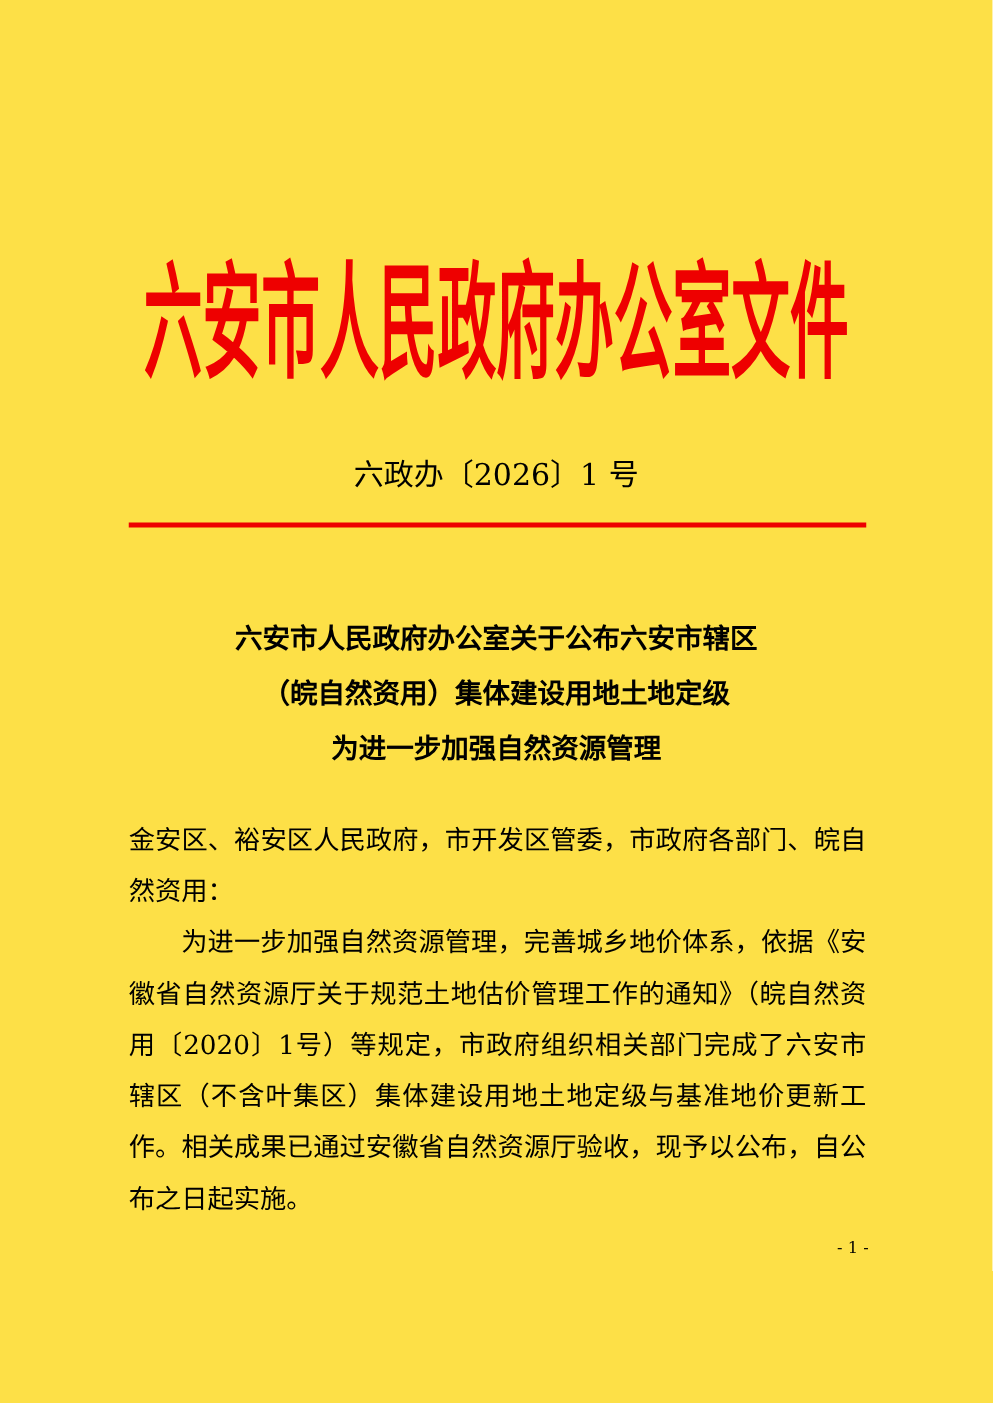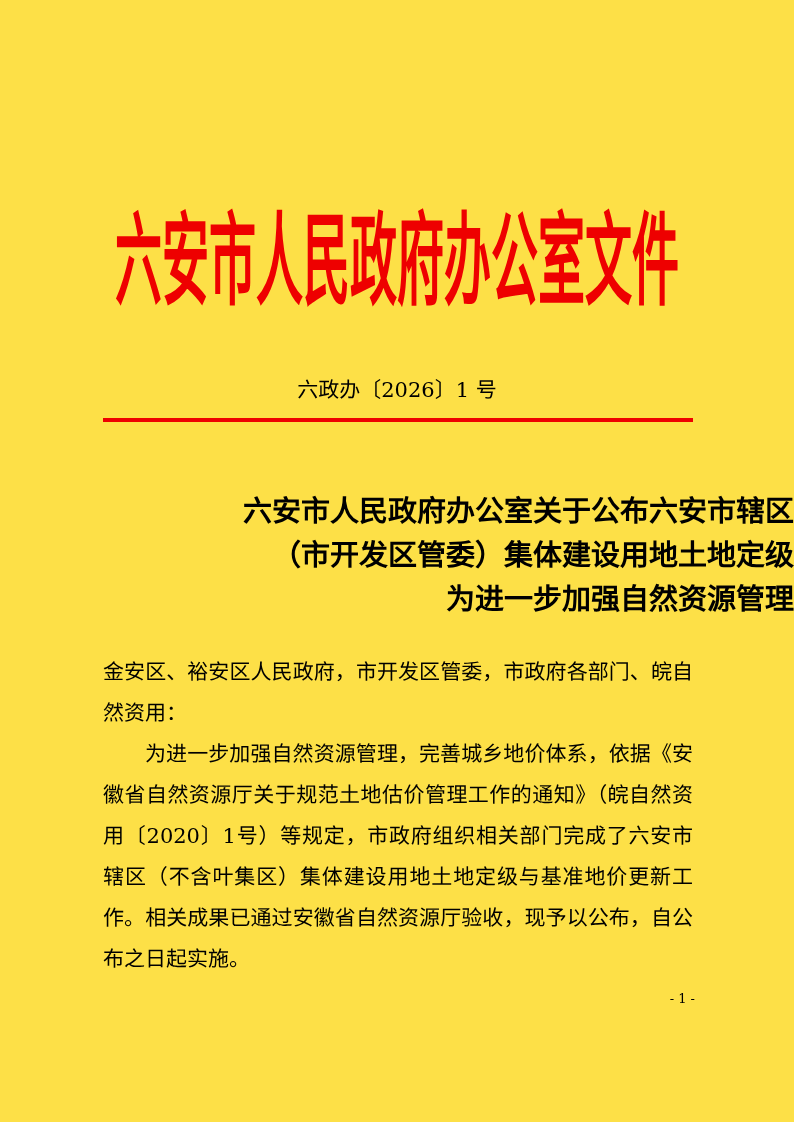--- a/index.html
+++ b/index.html
@@ -31,46 +31,46 @@
     line-height: 1;
     font-weight: 900;
     color: var(--accent, #ee0000);
     transform: scaleY(2.15);
     transform-origin: center top;
     letter-spacing: 0px;
   }
   
   .doc-number {
     position: absolute;
-    top: 377px;
+    top: 367px;
     left: 0;
     width: 100%;
     text-align: center;
-    font-size: 21px;
+    font-size: 24px;
     line-height: 27px;
     color: #000000;
   }
   
   .red-rule {
     position: absolute;
     top: 418px;
     left: 103px;
     width: 590px;
     height: 4px;
     background: var(--accent, #ee0000);
   }
   
   .doc-title {
     position: absolute;
     top: 489px;
     left: 0;
     width: 100%;
-    text-align: right;
+    text-align: center;
     font-weight: bold;
-    font-size: 29px;
+    font-size: 22px;
     line-height: 44px;
     color: #000000;
   }
   
   .body-block {
     position: absolute;
     top: 652px;
     left: 103px;
     width: 590px;
     font-size: 21px;
@@ -103,21 +103,21 @@
   <div class="banner-wrap">
     <span class="banner">六安市人民政府办公室文件</span>
   </div>
 
   <div class="doc-number">六政办〔2026〕1 号</div>
 
   <div class="red-rule"></div>
 
   <div class="doc-title">
     <div>六安市人民政府办公室关于公布六安市辖区</div>
-    <div>（市开发区管委）集体建设用地土地定级</div>
+    <div>（皖自然资用）集体建设用地土地定级</div>
     <div>为进一步加强自然资源管理</div>
   </div>
 
   <div class="body-block">
     <p>金安区、裕安区人民政府，市开发区管委，市政府各部门、皖自然资用：</p>
     <p class="para-indent">为进一步加强自然资源管理，完善城乡地价体系，依据《安徽省自然资源厅关于规范土地估价管理工作的通知》（皖自然资用〔2020〕1号）等规定，市政府组织相关部门完成了六安市辖区（不含叶集区）集体建设用地土地定级与基准地价更新工作。相关成果已通过安徽省自然资源厅验收，现予以公布，自公布之日起实施。</p>
   </div>
 
   <div class="page-number">- 1 -</div>
 

